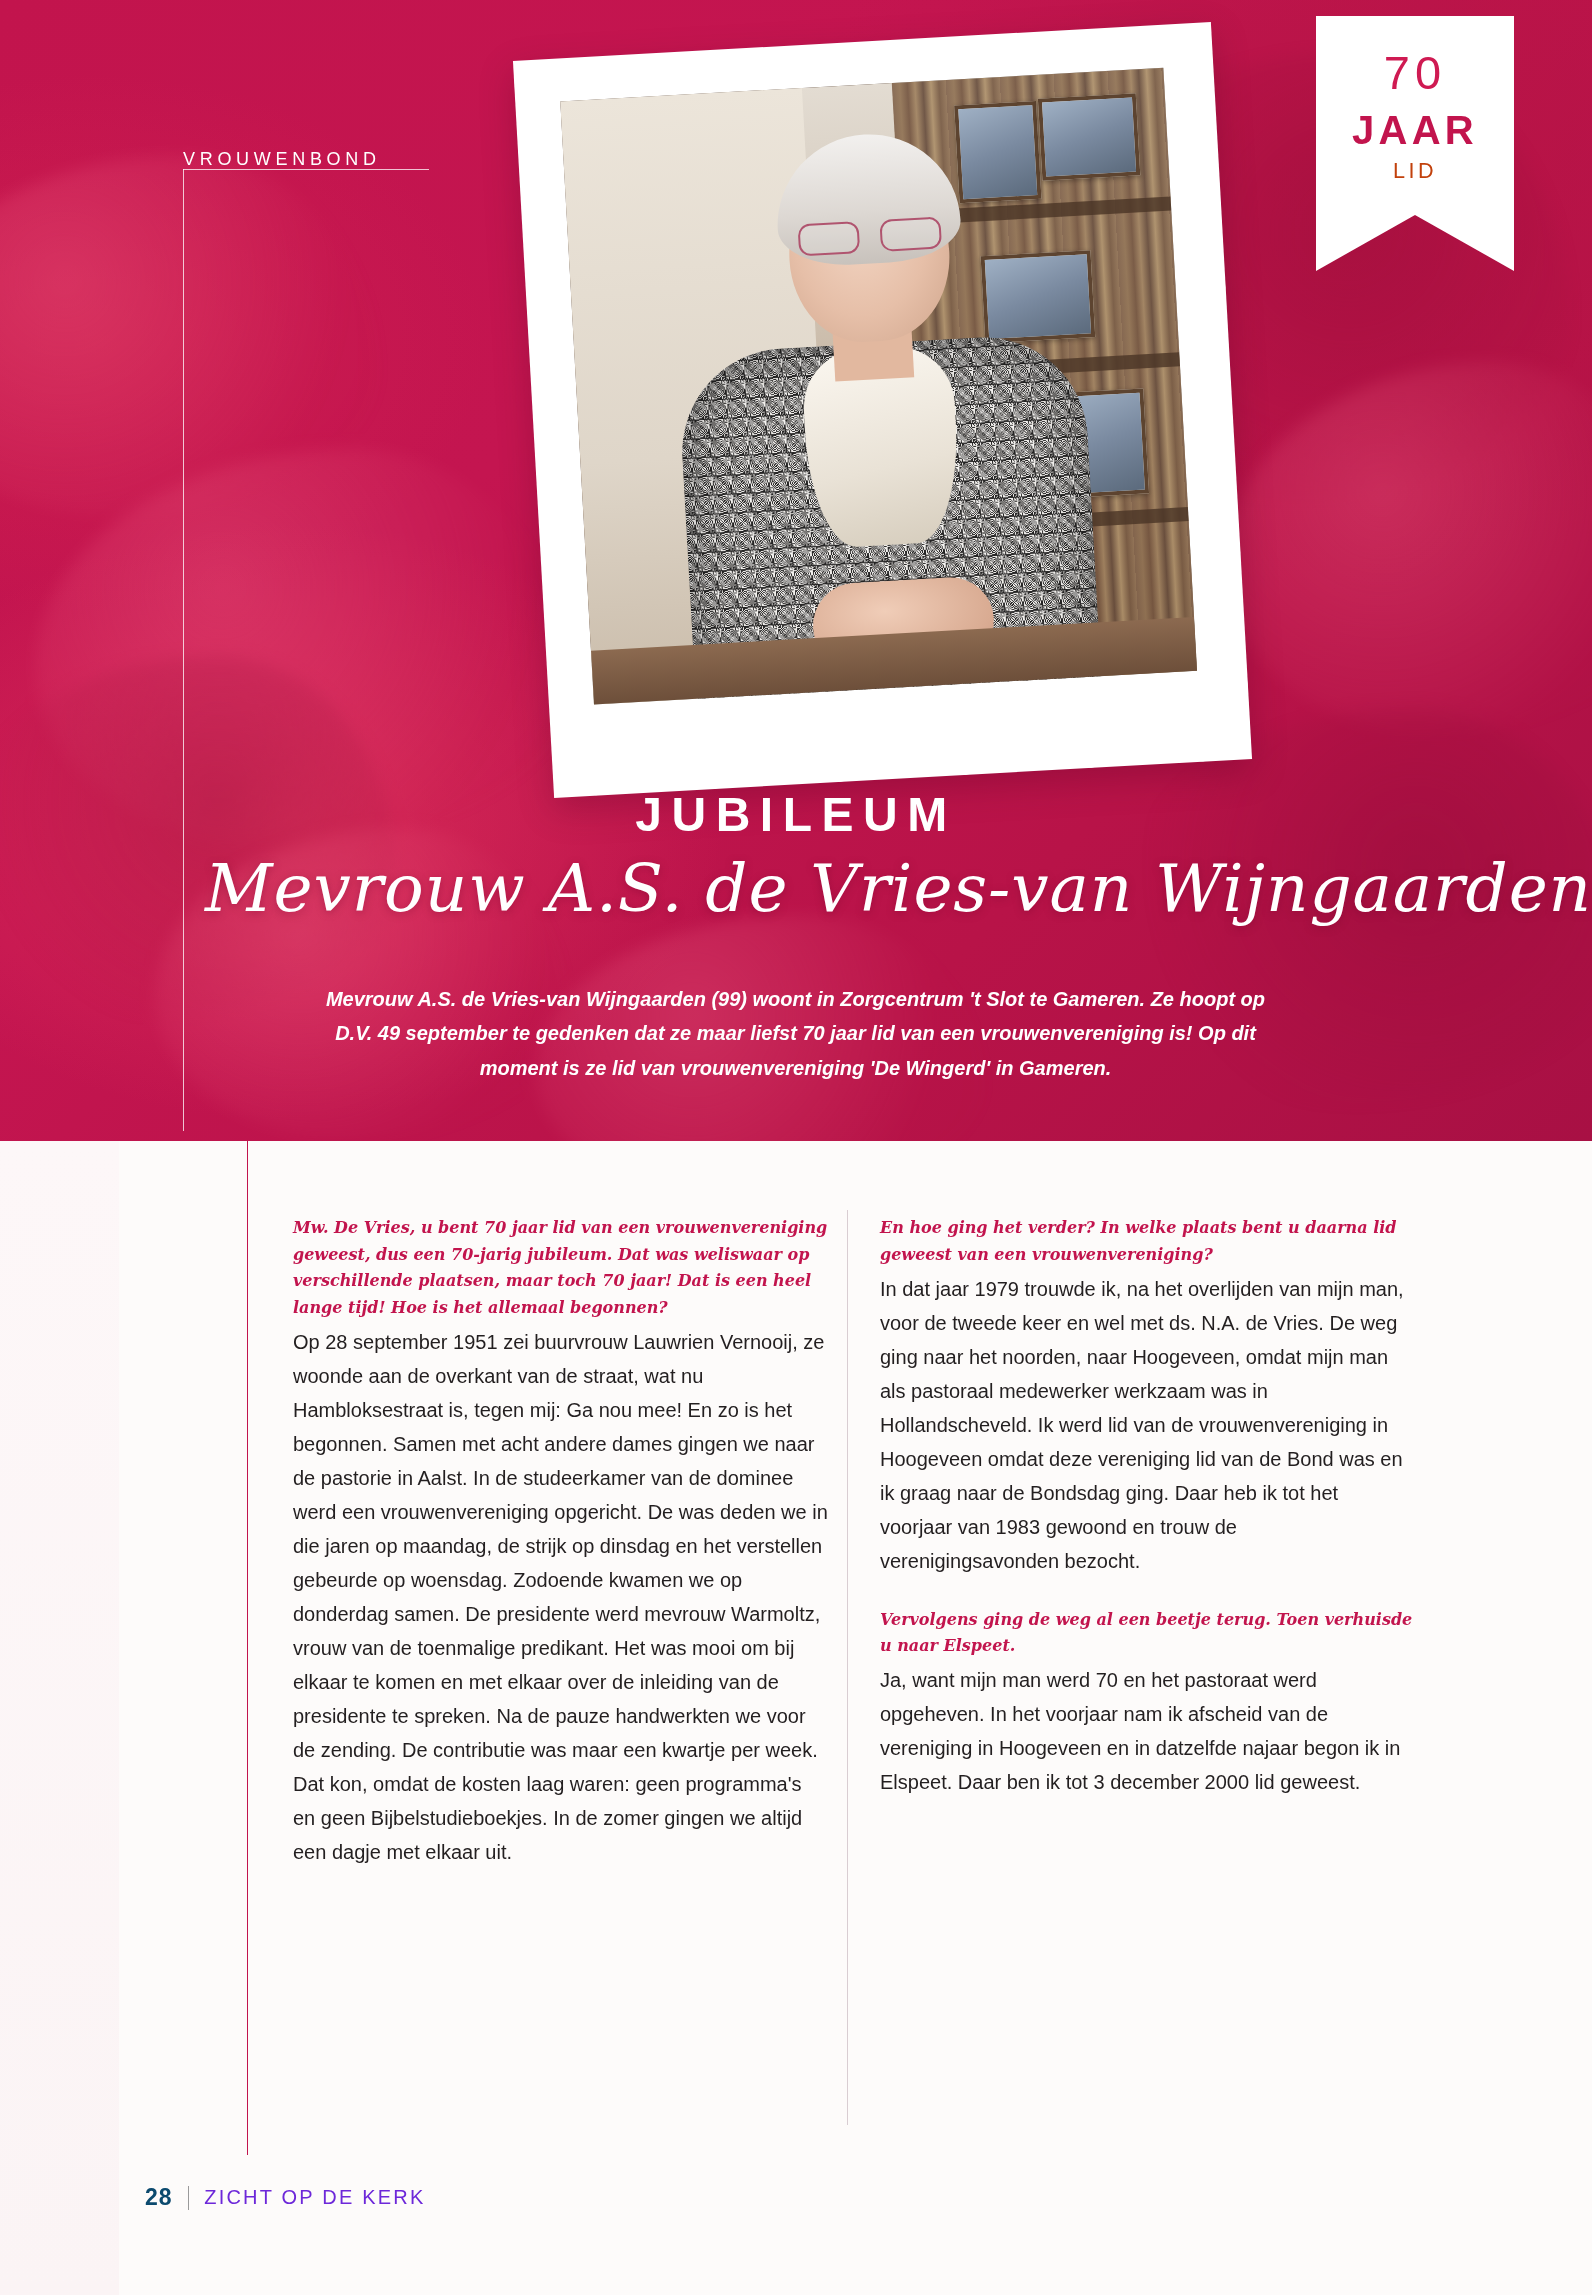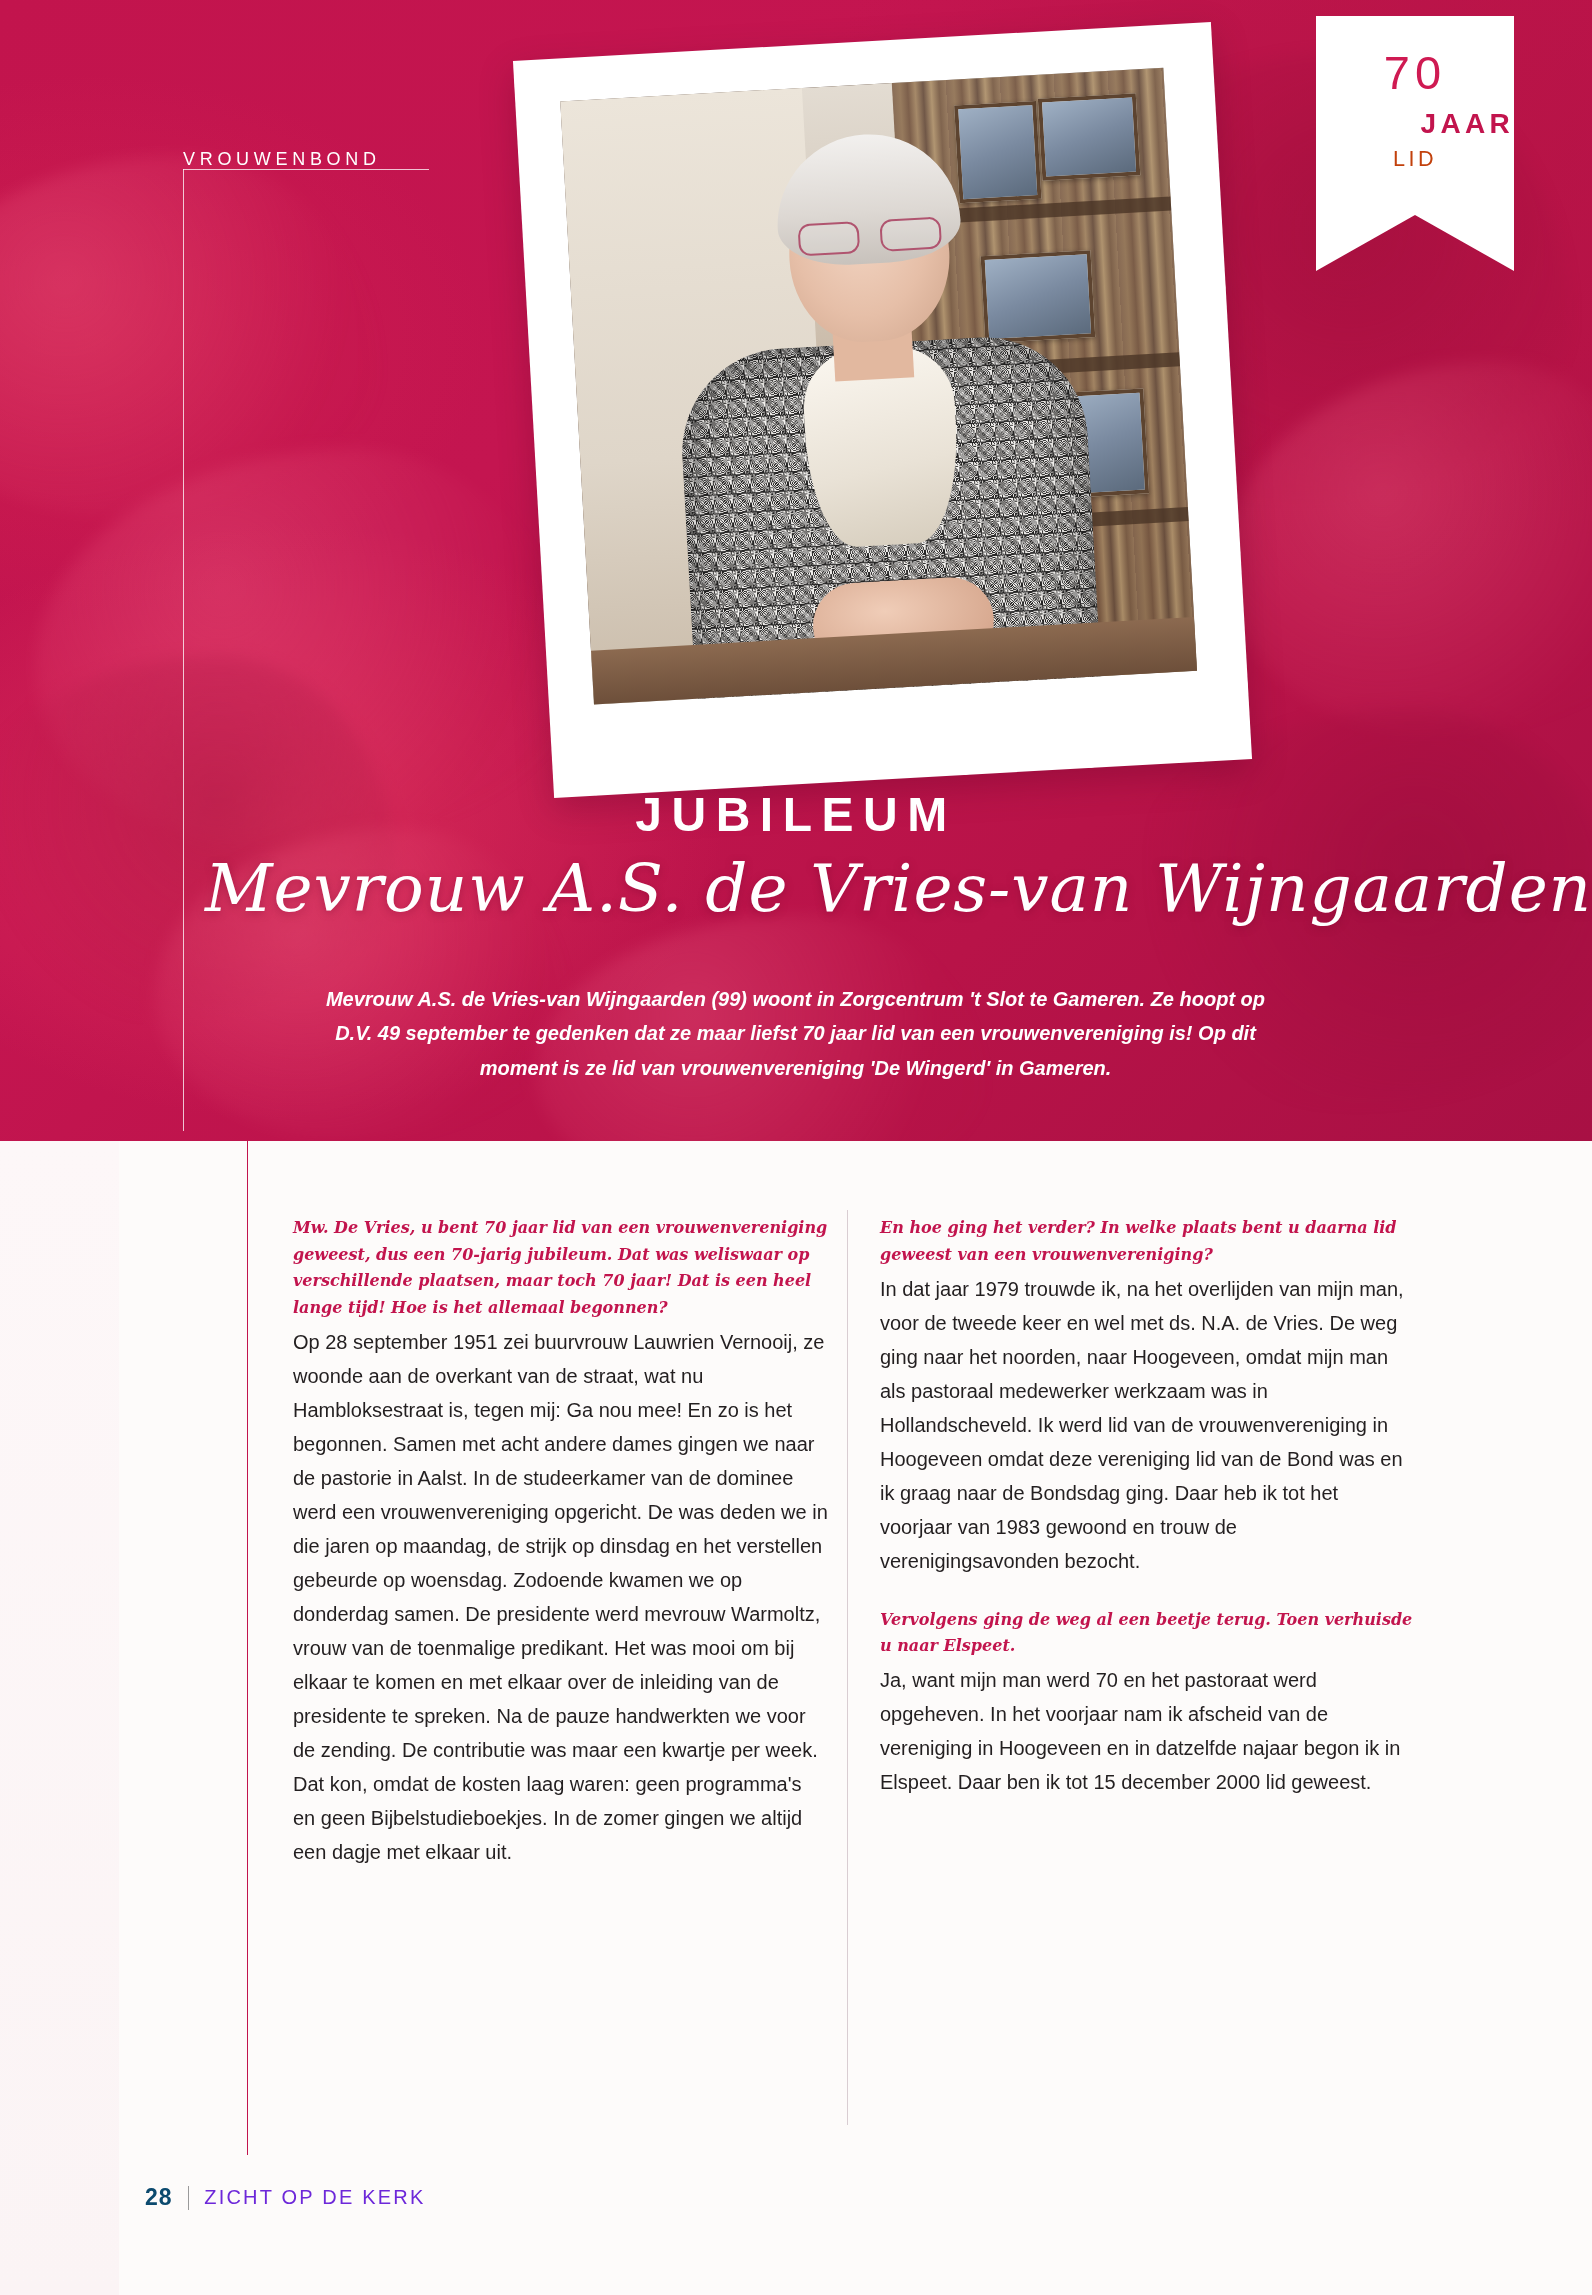--- a/index.html
+++ b/index.html
@@ -81,26 +81,25 @@
     margin-top: 33px;
     font-size: 47px;
     letter-spacing: 5.2px;
     color: #d0days;
     color: #cf1a52;
     font-weight: 300;
     line-height: 1;
   }
   .ribbon .rjaar {
     margin-top: 14px;
-    font-size: 28px;
+    font-size: 40px;
     letter-spacing: 4.3px;
     color: #c2144d;
     font-weight: 700;
     line-height: 1;
-    text-align: right;
   }
   .ribbon .rlid {
     margin-top: 10.4px;
     font-size: 21.6px;
     letter-spacing: 3.5px;
     color: #c2410c;
     font-weight: 400;
     line-height: 1;
   }
 
@@ -429,21 +428,21 @@
 
   <div class="col col-left">
     <p class="q">Mw. De Vries, u bent 70 jaar lid van een vrouwenvereniging geweest, dus een 70-jarig jubileum. Dat was weliswaar op verschillende plaatsen, maar toch 70 jaar! Dat is een heel lange tijd! Hoe is het allemaal begonnen?</p>
     <p class="a">Op 28 september 1951 zei buurvrouw Lauwrien Vernooij, ze woonde aan de overkant van de straat, wat nu Hambloksestraat is, tegen mij: Ga nou mee! En zo is het begonnen. Samen met acht andere dames gingen we naar de pastorie in Aalst. In de studeerkamer van de dominee werd een vrouwenvereniging opgericht. De was deden we in die jaren op maandag, de strijk op dinsdag en het verstellen gebeurde op woensdag. Zodoende kwamen we op donderdag samen. De presidente werd mevrouw Warmoltz, vrouw van de toenmalige predikant. Het was mooi om bij elkaar te komen en met elkaar over de inleiding van de presidente te spreken. Na de pauze handwerkten we voor de zending. De contributie was maar een kwartje per week. Dat kon, omdat de kosten laag waren: geen programma's en geen Bijbelstudieboekjes. In de zomer gingen we altijd een dagje met elkaar uit.</p>
   </div>
 
   <div class="col col-right">
     <p class="q">En hoe ging het verder? In welke plaats bent u daarna lid geweest van een vrouwenvereniging?</p>
     <p class="a">In dat jaar 1979 trouwde ik, na het overlijden van mijn man, voor de tweede keer en wel met ds. N.A. de Vries. De weg ging naar het noorden, naar Hoogeveen, omdat mijn man als pastoraal medewerker werkzaam was in Hollandscheveld. Ik werd lid van de vrouwenvereniging in Hoogeveen omdat deze vereniging lid van de Bond was en ik graag naar de Bondsdag ging. Daar heb ik tot het voorjaar van 1983 gewoond en trouw de verenigingsavonden bezocht.</p>
     <p class="q">Vervolgens ging de weg al een beetje terug. Toen verhuisde u naar Elspeet.</p>
-    <p class="a">Ja, want mijn man werd 70 en het pastoraat werd opgeheven. In het voorjaar nam ik afscheid van de vereniging in Hoogeveen en in datzelfde najaar begon ik in Elspeet. Daar ben ik tot 15 december 2000 lid geweest.</p>
+    <p class="a">Ja, want mijn man werd 70 en het pastoraat werd opgeheven. In het voorjaar nam ik afscheid van de vereniging in Hoogeveen en in datzelfde najaar begon ik in Elspeet. Daar ben ik tot 3 december 2000 lid geweest.</p>
   </div>
 
   <div class="footer">
     <span class="pagenum">28</span>
     <span class="fsep"></span>
     <span class="ftext">ZICHT OP DE KERK</span>
   </div>
 </div>
 
 

